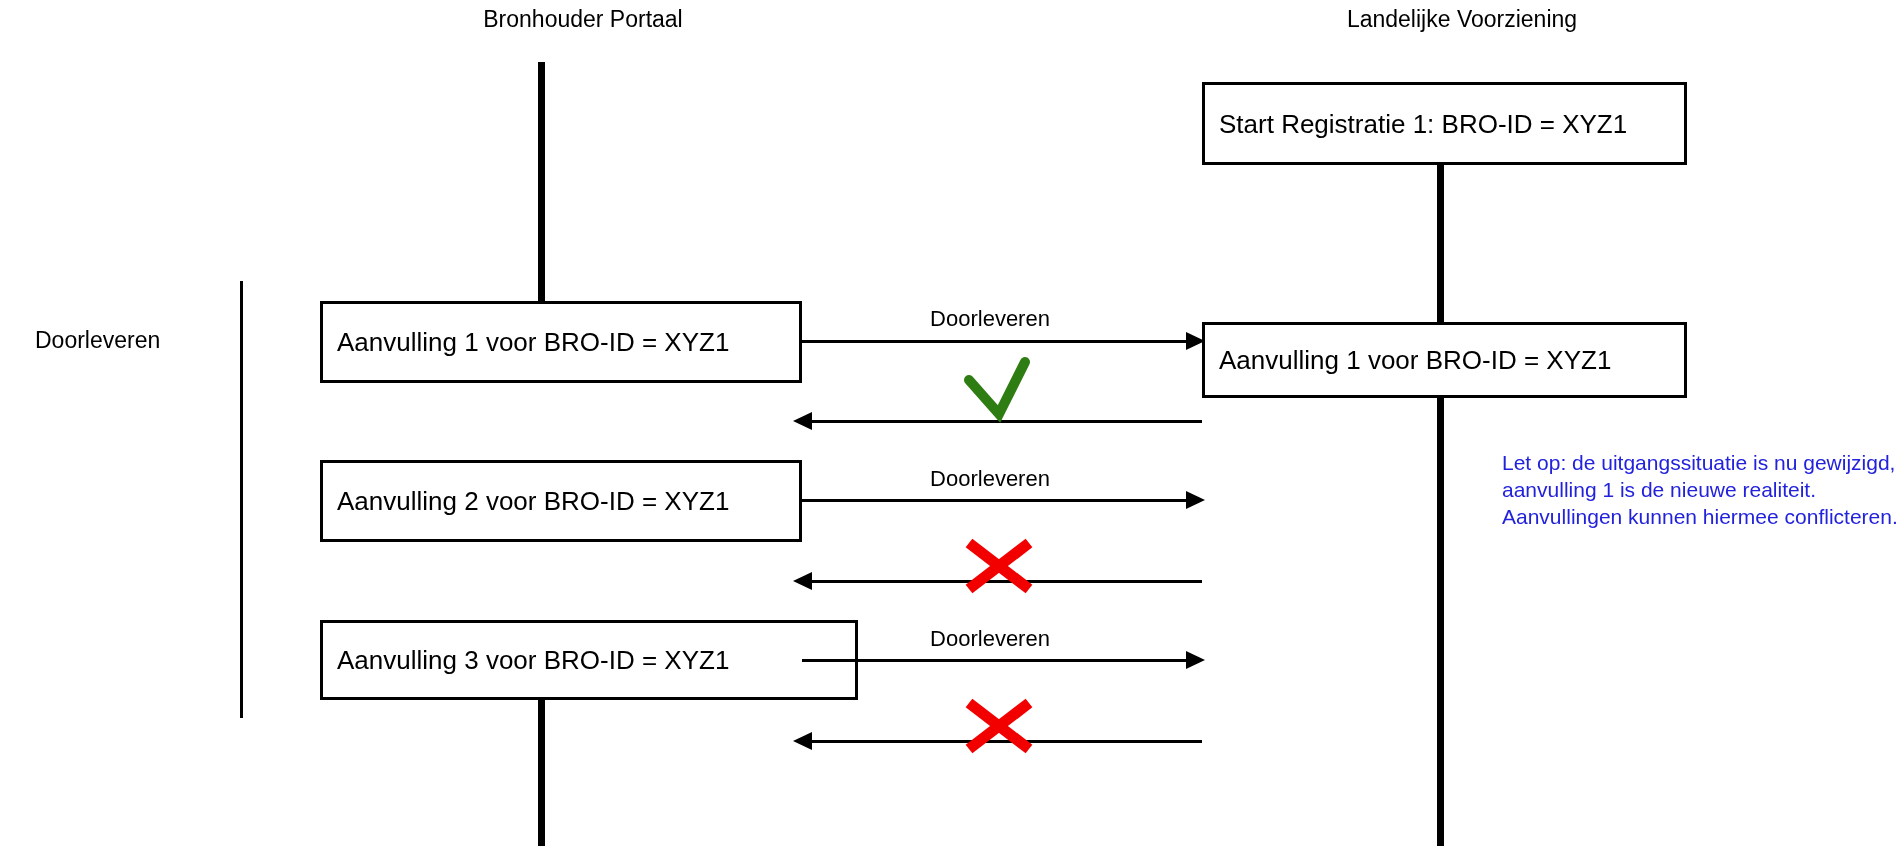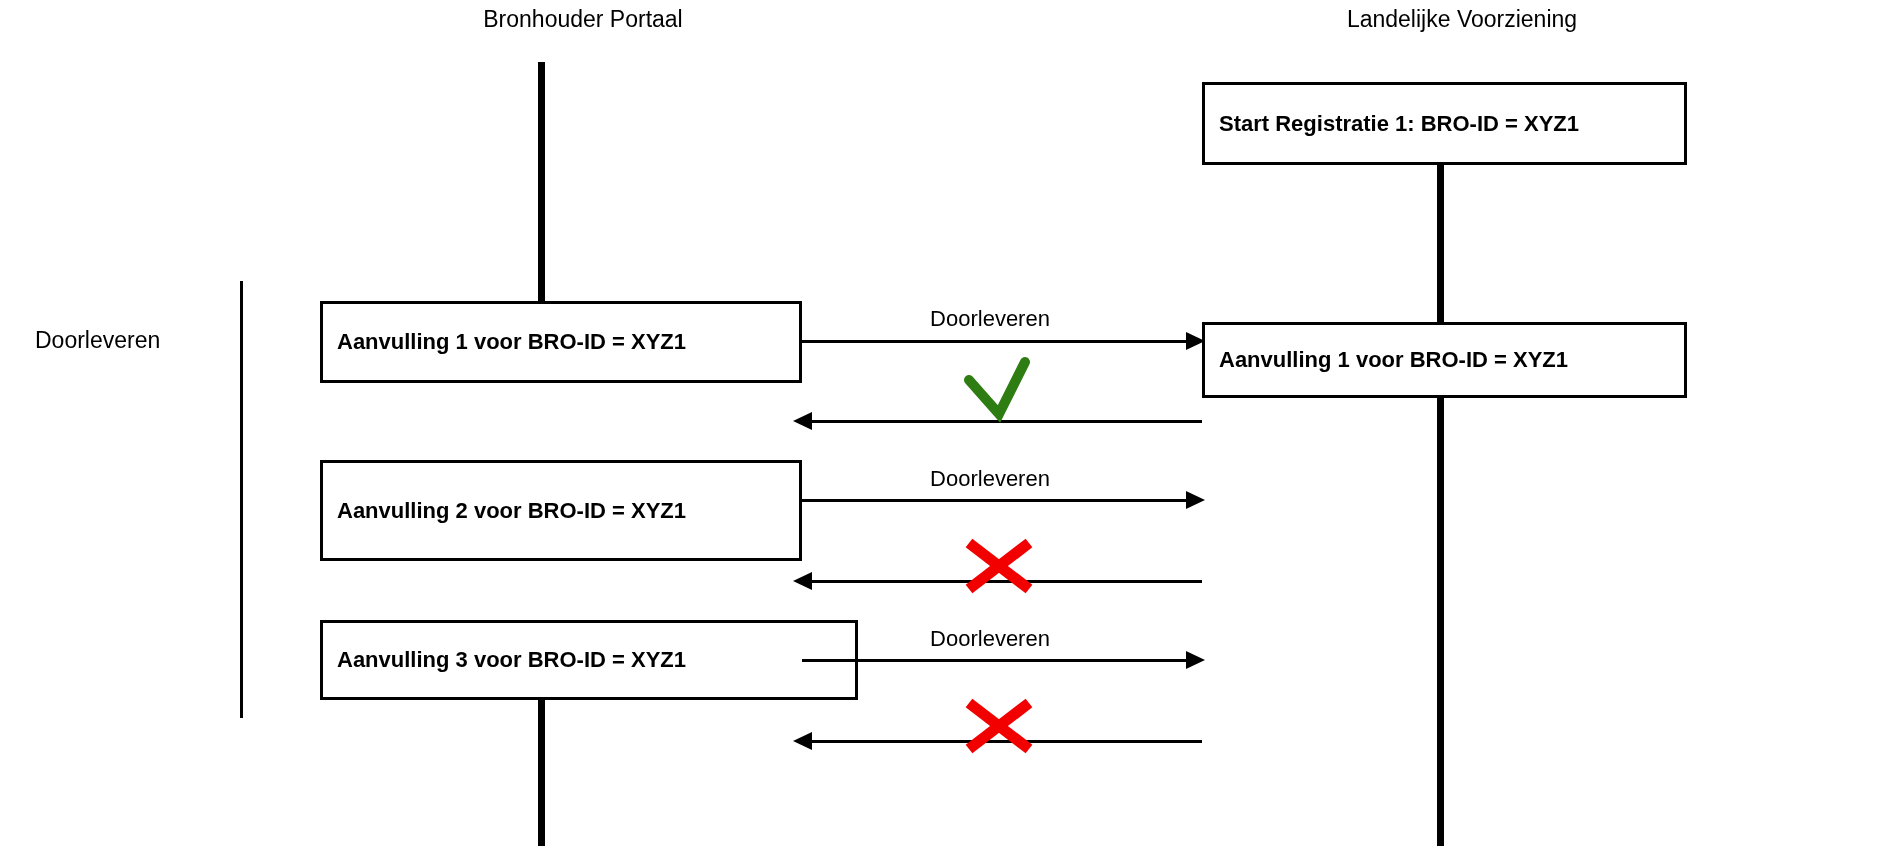--- a/index.html
+++ b/index.html
@@ -37,25 +37,24 @@
   .msg-box {
     position: absolute;
     box-sizing: border-box;
     border: 3px solid #000000;
     background: #ffffff;
     display: flex;
     align-items: center;
     padding-left: 14px;
   }
   .msg-box span {
-    font-size: 22px;
+    font-size: 26px;
     line-height: 26px;
     color: #000000;
     white-space: nowrap;
-    font-weight: bold;
   }
   .arrow-line {
     position: absolute;
     height: 3px;
     background: #000000;
   }
   .arrow-head {
     position: absolute;
     width: 0;
     height: 0;
@@ -133,21 +132,21 @@
   <div class="arrow-head right" style="left:1186px; top:332px;"></div>
   <div class="arrow-label" style="left:990px; top:306px;">Doorleveren</div>
 
   <div class="arrow-line" style="left:812px; top:420px; width:390px;"></div>
   <div class="arrow-head left" style="left:793px; top:412px;"></div>
 
   <svg class="mark" style="left:963px; top:358px;" width="80" height="64" viewBox="0 0 80 64">
     <polyline points="6,22 36,56 62,4" fill="none" stroke="#2E7D12" stroke-width="10" stroke-linecap="round" stroke-linejoin="miter"></polyline>
   </svg>
 
-  <div class="msg-box" style="left:320px; top:460px; width:482px; height:101px;">
+  <div class="msg-box" style="left:320px; top:460px; width:482px; height:82px;">
     <span>Aanvulling 2 voor BRO-ID = XYZ1</span>
   </div>
 
   <div class="arrow-line" style="left:802px; top:499px; width:384px;"></div>
   <div class="arrow-head right" style="left:1186px; top:491px;"></div>
   <div class="arrow-label" style="left:990px; top:466px;">Doorleveren</div>
 
   <div class="arrow-line" style="left:812px; top:580px; width:390px;"></div>
   <div class="arrow-head left" style="left:793px; top:572px;"></div>
 
@@ -165,14 +164,15 @@
   <div class="arrow-label" style="left:990px; top:626px;">Doorleveren</div>
 
   <div class="arrow-line" style="left:812px; top:740px; width:390px;"></div>
   <div class="arrow-head left" style="left:793px; top:732px;"></div>
 
   <svg class="mark" style="left:961px; top:697px;" width="76" height="58" viewBox="0 0 76 58">
     <line x1="8" y1="6" x2="68" y2="52" stroke="#F20000" stroke-width="11" stroke-linecap="butt"></line>
     <line x1="68" y1="6" x2="8" y2="52" stroke="#F20000" stroke-width="11" stroke-linecap="butt"></line>
   </svg>
 
+  <div class="note" style="left:1502px; top:449px; width:400px; color:#2222DD;">Let op: de uitgangssituatie is nu gewijzigd, aanvulling 1 is de nieuwe realiteit. Aanvullingen kunnen hiermee conflicteren.</div>
 
 </div>
 
 </body></html>

